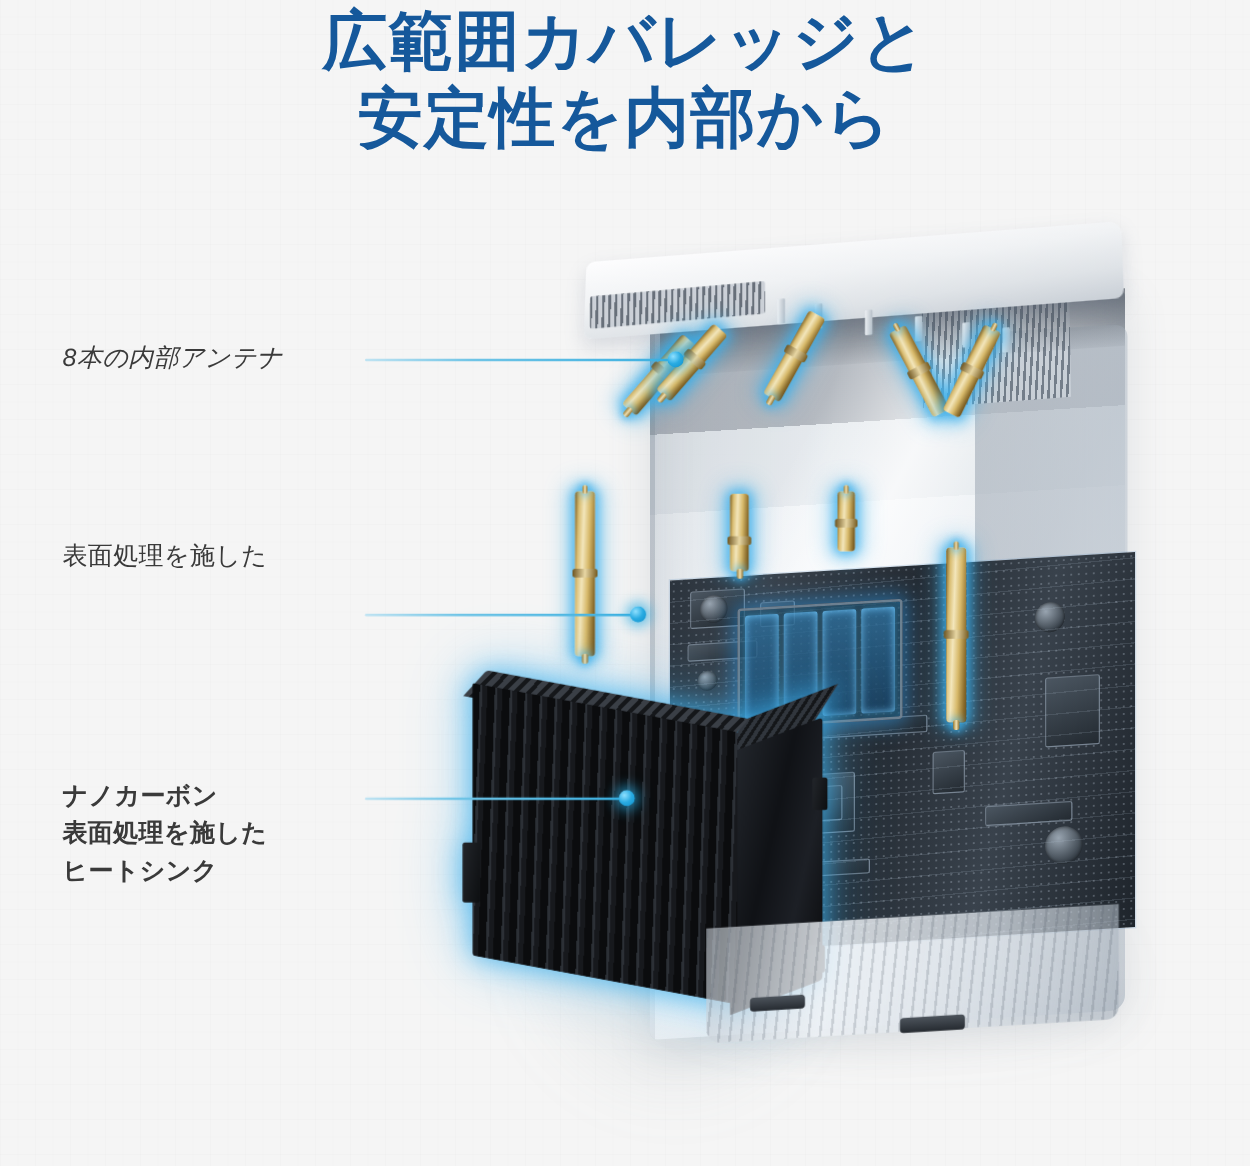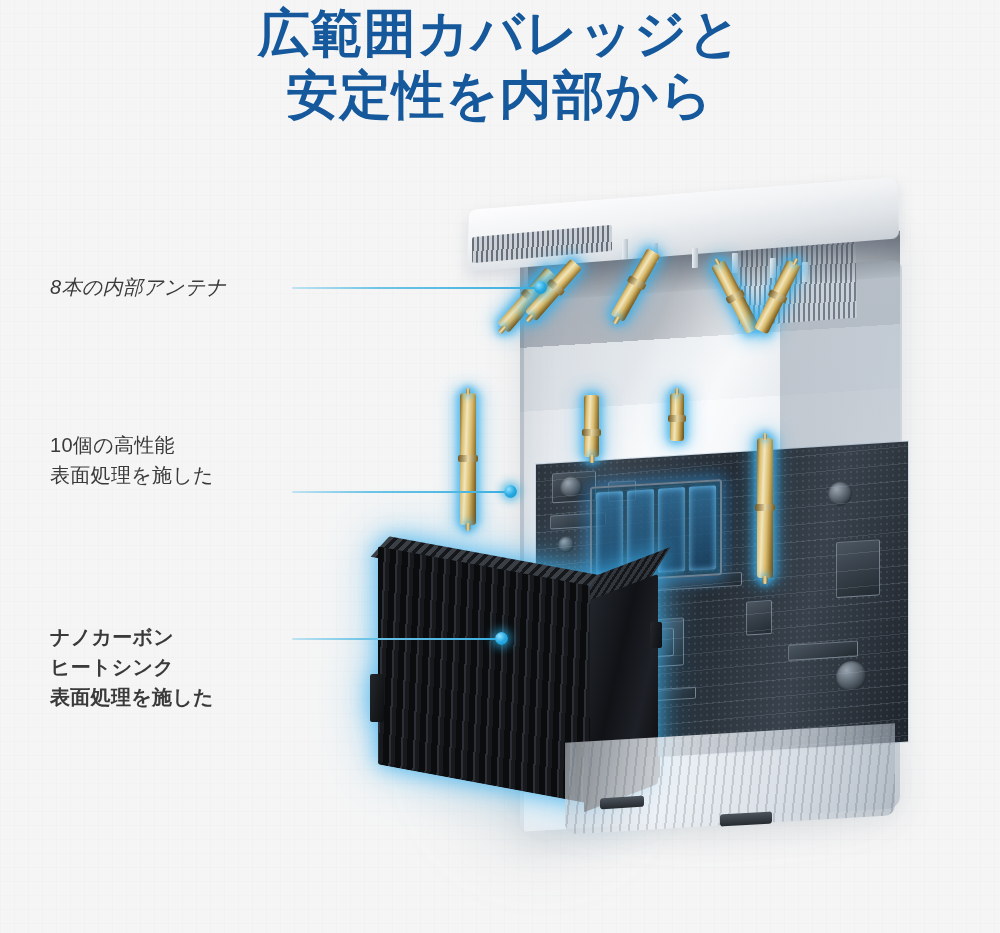--- a/index.html
+++ b/index.html
@@ -453,23 +453,22 @@
 
   <div class="leader-dot" id="dot-antenna"></div>
   <div class="leader-dot" id="dot-fem"></div>
   <div class="leader-dot" id="dot-heatsink"></div>
 
   <div class="callout" id="callout-antenna">
     <span class="cl-line">8本の内部アンテナ</span>
   </div>
 
   <div class="callout" id="callout-fem">
-    <span class="cl-line">10個の高性能</span>
     <span class="cl-line">表面処理を施した</span>
   </div>
 
   <div class="callout" id="callout-heatsink">
     <span class="cl-line">ナノカーボン</span>
+    <span class="cl-line">表面処理を施した</span>
     <span class="cl-line">ヒートシンク</span>
-    <span class="cl-line">表面処理を施した</span>
   </div>
 
 </div>
 
 </body></html>

